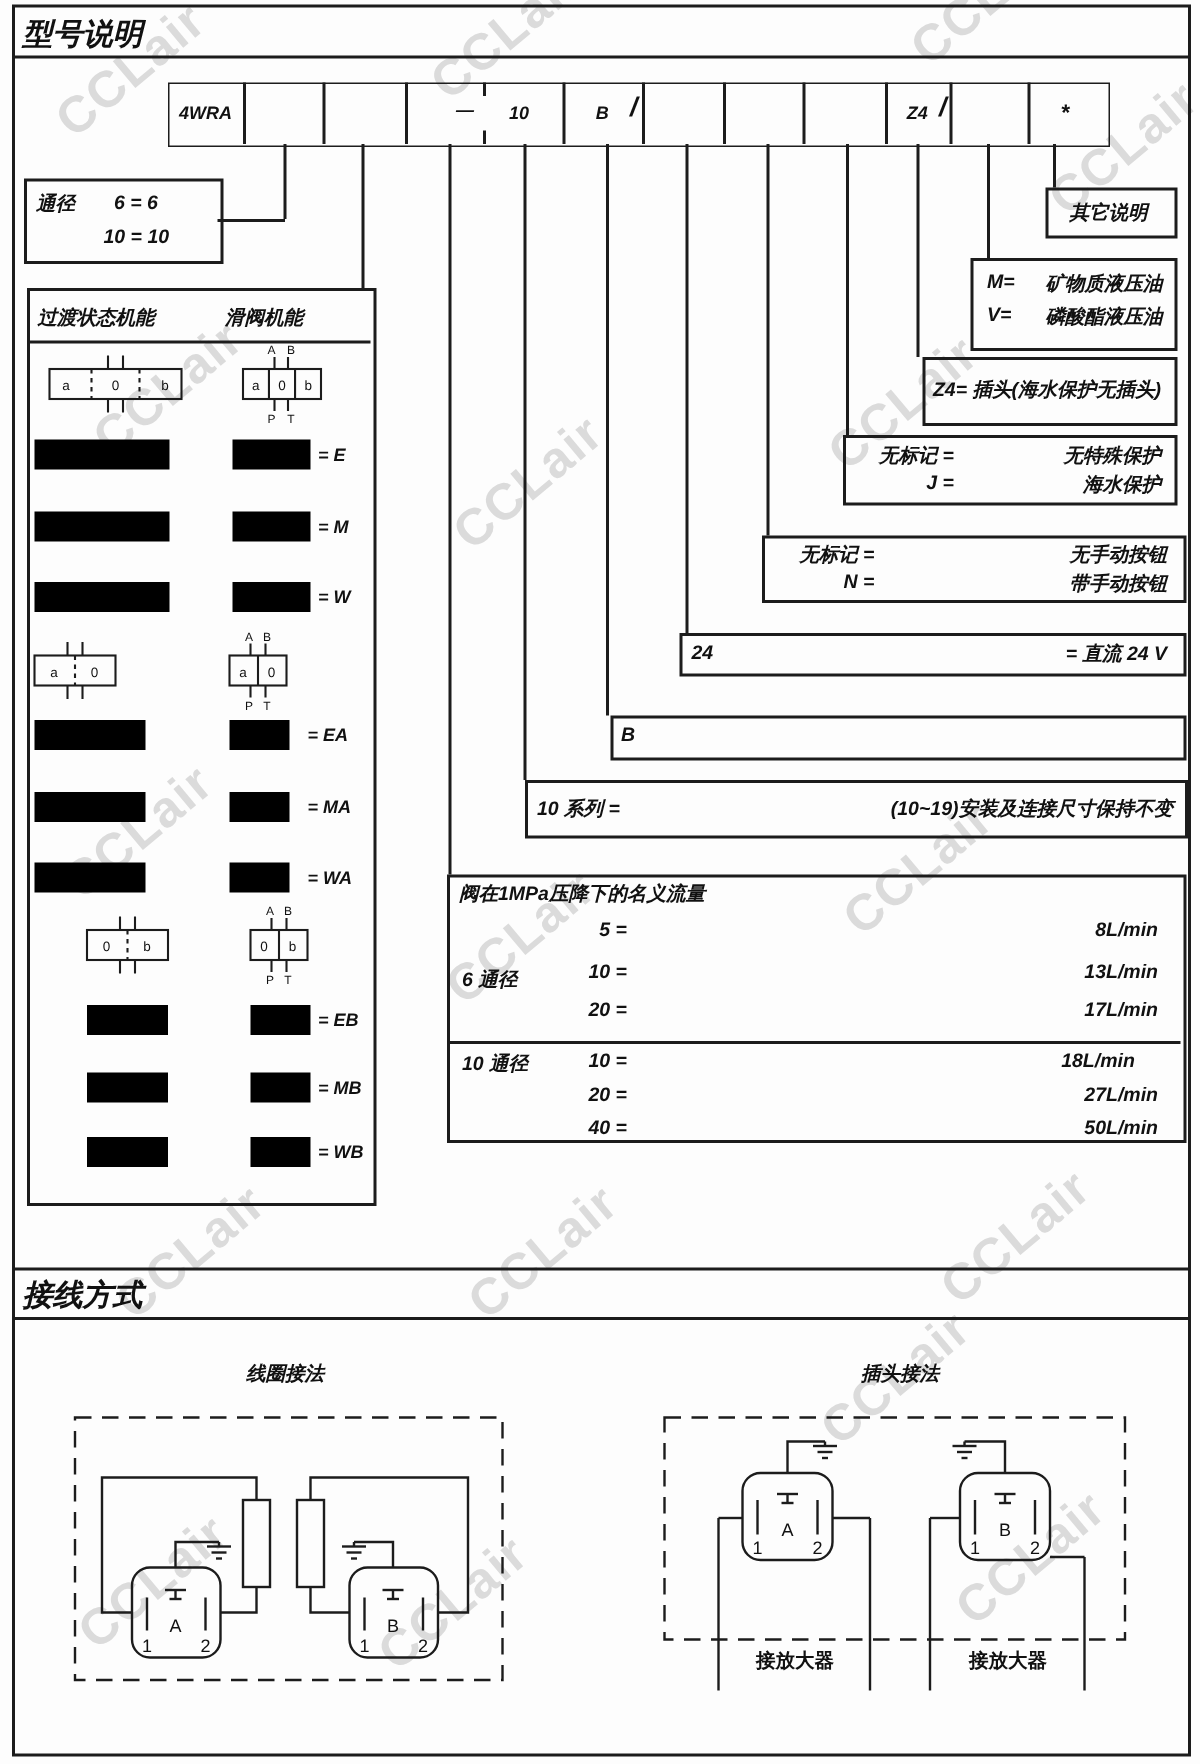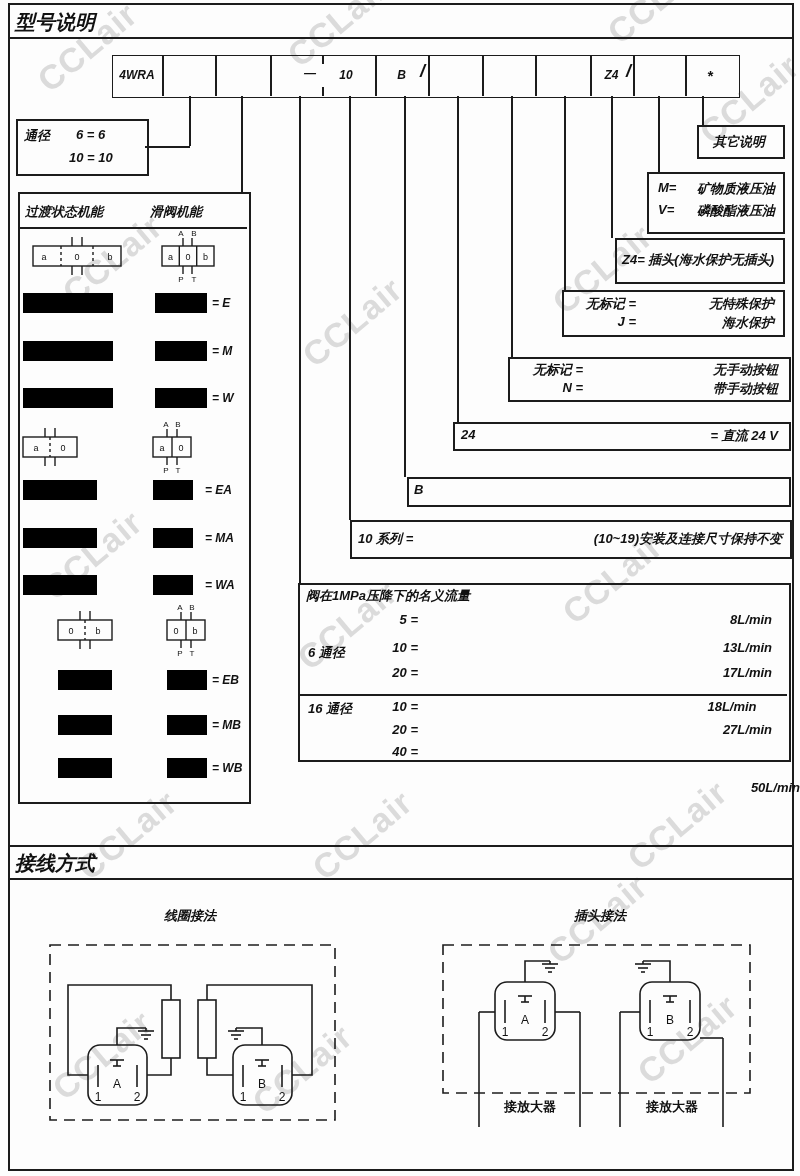--- a/index.html
+++ b/index.html
@@ -134,27 +134,27 @@
   <div class="box" style="left:298px;top:583px;width:489px;height:175px;"></div>
   <div class="ln" style="left:298px;top:694px;width:489px;height:2px;"></div>
   <span class="t f13 b" style="left:306px;top:587px;">阀在1MPa压降下的名义流量</span>
   <span class="t f13 b" style="left:308px;top:644px;text-align:center;">6 通径</span>
   <span class="t f13 b ra" style="left:378px;top:612px;width:40px;">5 =</span>
   <span class="t f13 b ra" style="left:692px;top:612px;width:80px;">8L/min</span>
   <span class="t f13 b ra" style="left:378px;top:640px;width:40px;">10 =</span>
   <span class="t f13 b ra" style="left:692px;top:640px;width:80px;">13L/min</span>
   <span class="t f13 b ra" style="left:378px;top:665px;width:40px;">20 =</span>
   <span class="t f13 b ra" style="left:692px;top:665px;width:80px;">17L/min</span>
-  <span class="t f13 b" style="left:308px;top:700px;">16 通径</span>
+  <span class="t f13 b" style="left:308px;top:700px;">10 通径</span>
   <span class="t f13 b ra" style="left:378px;top:699px;width:40px;">10 =</span>
   <span class="t f13 b ra" style="left:692px;top:699px;width:80px;text-align:center;">18L/min</span>
   <span class="t f13 b ra" style="left:378px;top:722px;width:40px;">20 =</span>
   <span class="t f13 b ra" style="left:692px;top:722px;width:80px;">27L/min</span>
   <span class="t f13 b ra" style="left:378px;top:744px;width:40px;">40 =</span>
-  <span class="t f13 b ra" style="left:720px;top:744px;width:80px;margin-top:36px;">50L/min</span>
+  <span class="t f13 b ra" style="left:692px;top:744px;width:80px;">50L/min</span>
 
   <div class="box" style="left:18px;top:192px;width:229px;height:608px;"></div>
   <div class="ln" style="left:18px;top:227px;width:229px;height:2px;"></div>
   <span class="t f13 b" style="left:25px;top:203px;">过渡状态机能</span>
   <span class="t f13 b" style="left:150px;top:203px;">滑阀机能</span>
 
   <svg width="0" height="0">
     <defs>
       <g id="gx">
           <line x1="0" y1="0" x2="13" y2="16"></line>

